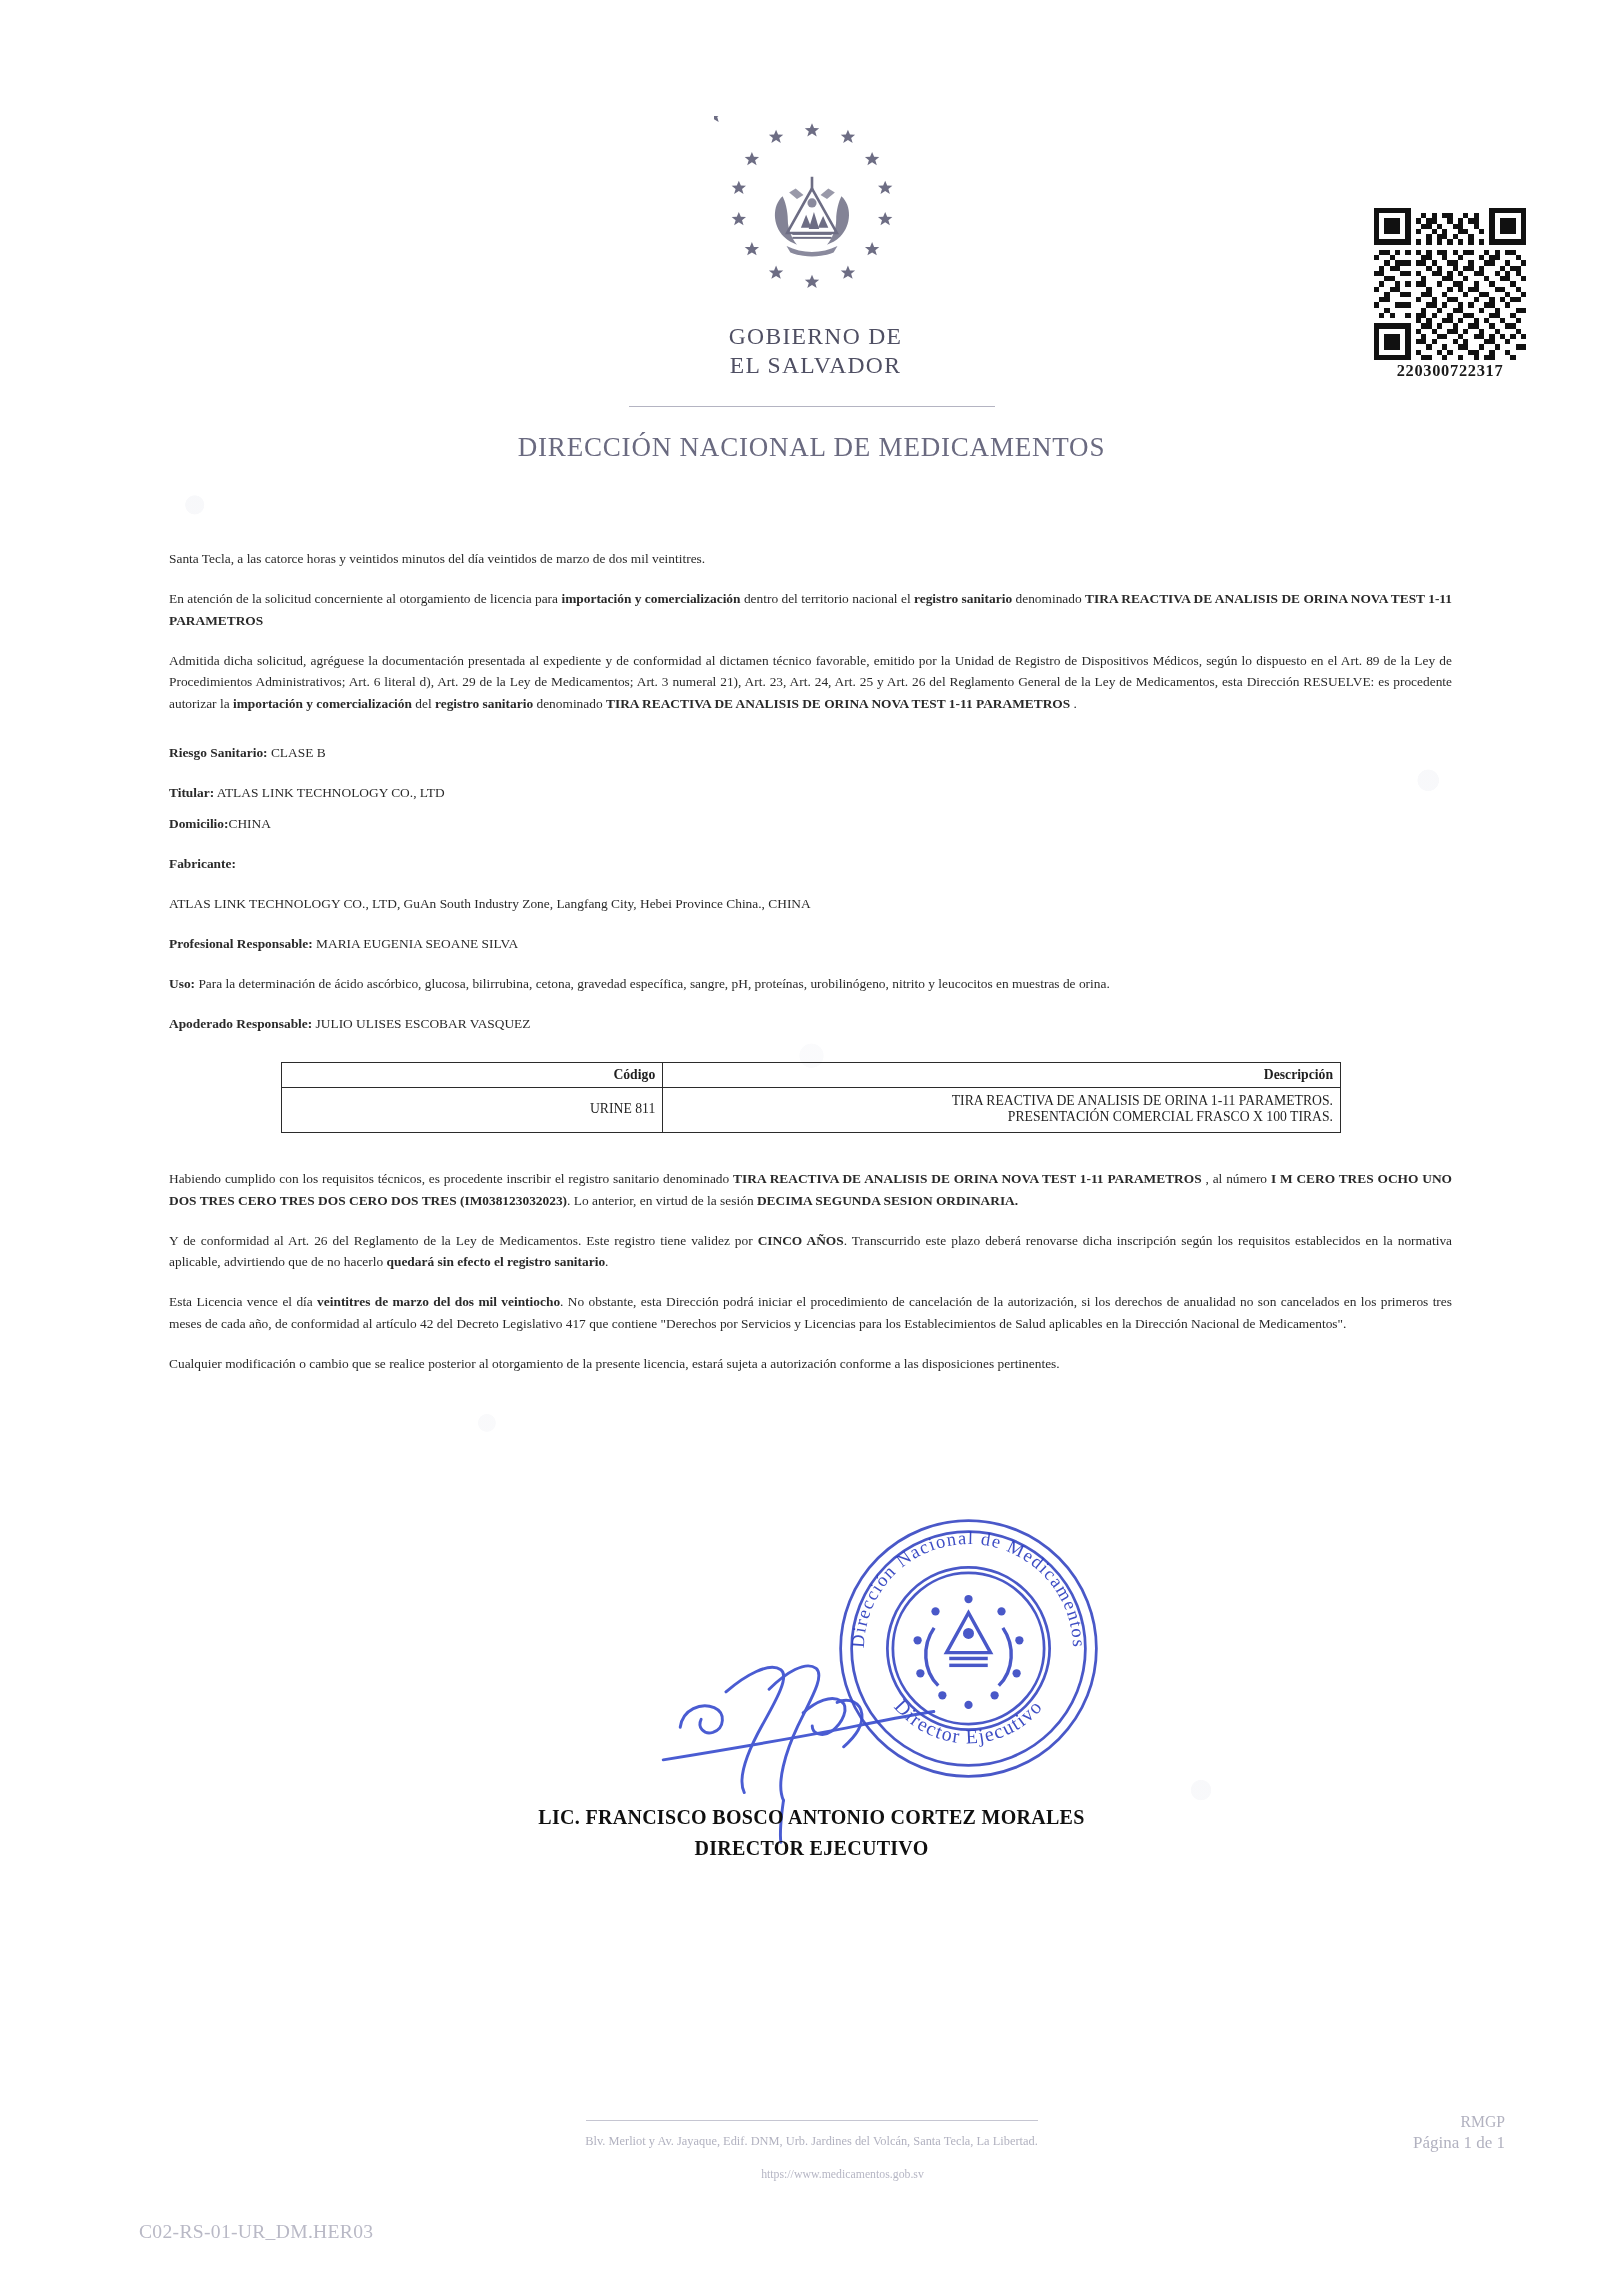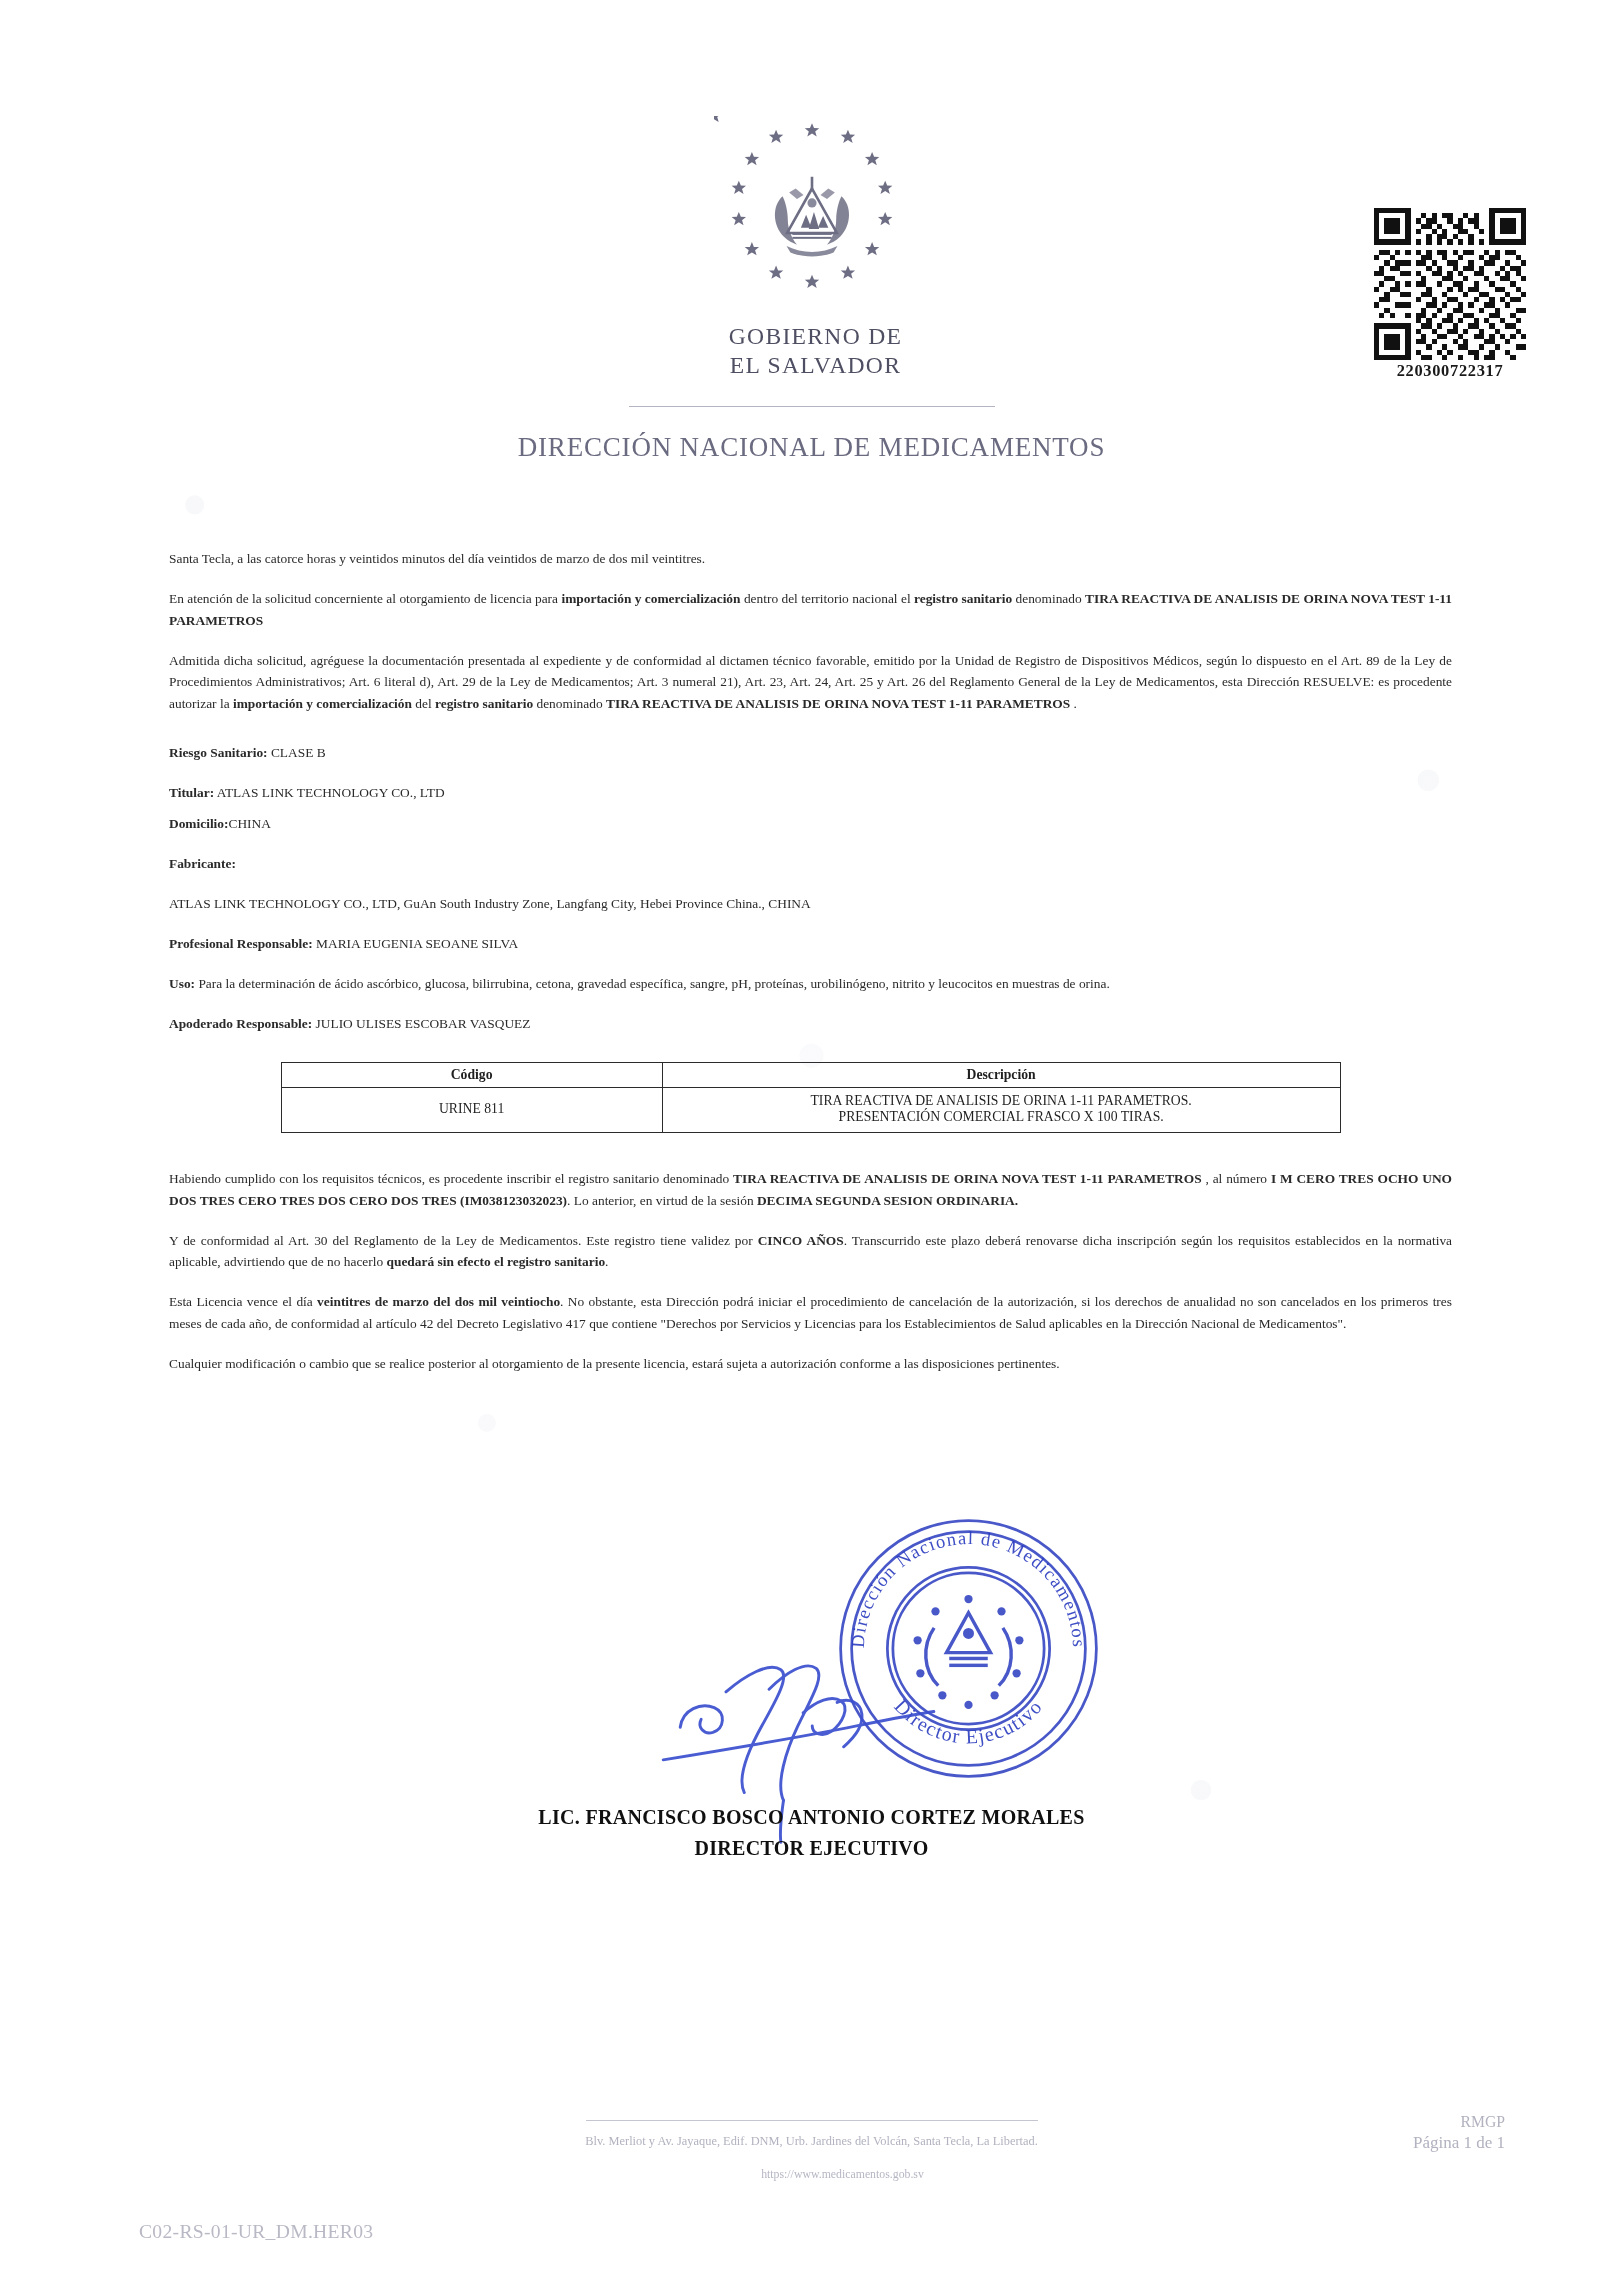--- a/index.html
+++ b/index.html
@@ -99,21 +99,21 @@
   
   .prod-table-wrap { margin:27.5px 0 35px 0; display:flex; justify-content:center; }
   table.prod {
     border-collapse:collapse;
     width:1060px;
     font-family:"Liberation Serif", serif;
   }
   table.prod th, table.prod td {
     border:1.3px solid #2b2b2b;
     padding:3.9px 6.5px;
-    text-align:center;
+    text-align:right;
     font-size:13.7px;
     color:#1f1f1f;
   }
   table.prod th { font-weight:bold; }
   table.prod td { font-weight:normal; padding-top:5.2px; padding-bottom:6.5px; }
   table.prod td .l2 { display:block; }
   table.prod .col-code { width:36%; }
 
   
   .sig-area { position:absolute; left:0; top:1590px; width:100%; height:366px; }
@@ -546,21 +546,21 @@
           </tr>
         </tbody>
       </table>
     </div>
 
     <div class="para">
       <span>Habiendo cumplido con los requisitos técnicos, es procedente inscribir el registro sanitario denominado </span><b>TIRA REACTIVA DE ANALISIS DE ORINA NOVA TEST 1-11 PARAMETROS</b><span> , al número </span><b>I M CERO TRES OCHO UNO DOS TRES CERO TRES DOS CERO DOS TRES (IM038123032023)</b><span>. Lo anterior, en virtud de la sesión </span><b>DECIMA SEGUNDA SESION ORDINARIA.</b>
     </div>
 
     <div class="para">
-      <span>Y de conformidad al Art. 30 del Reglamento de la Ley de Medicamentos. Este registro tiene validez por </span><b>CINCO AÑOS</b><span>. Transcurrido este plazo deberá renovarse dicha inscripción según los requisitos establecidos en la normativa aplicable, advirtiendo que de no hacerlo </span><b>quedará sin efecto el registro sanitario</b><span>.</span>
+      <span>Y de conformidad al Art. 26 del Reglamento de la Ley de Medicamentos. Este registro tiene validez por </span><b>CINCO AÑOS</b><span>. Transcurrido este plazo deberá renovarse dicha inscripción según los requisitos establecidos en la normativa aplicable, advirtiendo que de no hacerlo </span><b>quedará sin efecto el registro sanitario</b><span>.</span>
     </div>
 
     <div class="para">
       <span>Esta Licencia vence el día </span><b>veintitres de marzo del dos mil veintiocho</b><span>. No obstante, esta Dirección podrá iniciar el procedimiento de cancelación de la autorización, si los derechos de anualidad no son cancelados en los primeros tres meses de cada año, de conformidad al artículo 42 del Decreto Legislativo 417 que contiene "Derechos por Servicios y Licencias para los Establecimientos de Salud aplicables en la Dirección Nacional de Medicamentos".</span>
     </div>
 
     <div class="para">Cualquier modificación o cambio que se realice posterior al otorgamiento de la presente licencia, estará sujeta a autorización conforme a las disposiciones pertinentes.</div>
   </div>
 
   <div class="sig-area">

